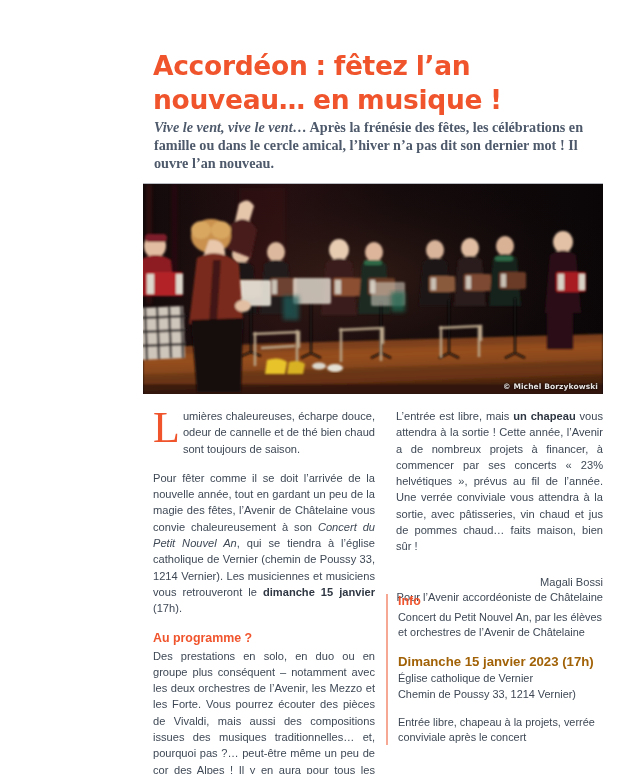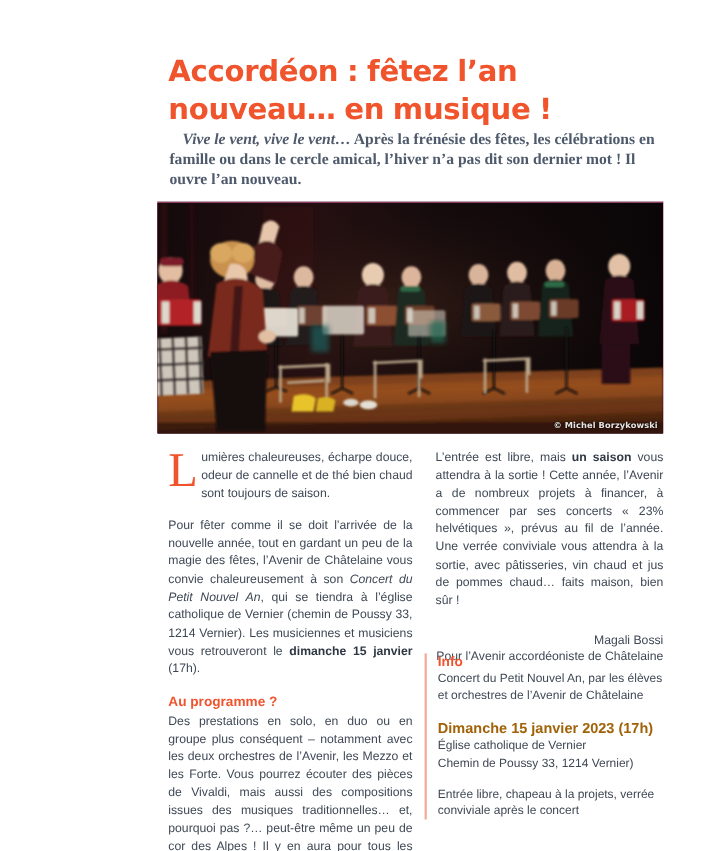--- a/index.html
+++ b/index.html
@@ -40,21 +40,21 @@
     left: 154px;
     top: 119px;
     width: 450px;
     font-family: "Liberation Serif", "DejaVu Serif", serif;
     font-size: 14.2px;
     line-height: 17.8px;
     font-weight: bold;
     color: #4e5a6b;
     text-align: left;
   }
-  .lead .vv { font-style: italic; margin-left: 12px; }
+  .lead .vv { font-style: italic; }
 
   
   .photo {
     position: absolute;
     left: 143px;
     top: 183px;
     width: 460px;
     height: 211px;
     overflow: hidden;
     background: #be185d;
@@ -339,21 +339,21 @@
     <p><span class="dropcap">L</span><span>umières chaleureuses, écharpe douce, odeur de cannelle et de thé bien chaud sont toujours de saison.</span></p>
 
     <p><span>Pour fêter comme il se doit l’arrivée de la nouvelle année, tout en gardant un peu de la magie des fêtes, l’Avenir de Châtelaine vous convie chaleureusement à son </span><span class="i">Concert du Petit Nouvel An</span><span>, qui se tiendra à l’église catholique de Vernier (chemin de Poussy 33, 1214 Vernier). Les musiciennes et musiciens vous retrouveront le </span><span class="b">dimanche 15 janvier</span><span> (17h).</span></p>
 
     <h2 class="subhead">Au programme ?</h2>
 
     <p><span>Des prestations en solo, en duo ou en groupe plus conséquent – notamment avec les deux orchestres de l’Avenir, les Mezzo et les Forte. Vous pourrez écouter des pièces de Vivaldi, mais aussi des compositions issues des musiques traditionnelles… et, pourquoi pas ?… peut-être même un peu de cor des Alpes ! Il y en aura pour tous les goûts. Le concert sera agrémenté de </span></p>
   </div>
 
   <div class="col col-right">
-    <p><span>L’entrée est libre, mais </span><span class="b">un saison</span><span> vous attendra à la sortie ! Cette année, l’Avenir a de nombreux projets à financer, à commencer par ses concerts « 23% helvétiques », prévus au fil de l’année. Une verrée conviviale vous attendra à la sortie, avec pâtisseries, vin chaud et jus de pommes chaud… faits maison, bien sûr !</span></p>
+    <p><span>L’entrée est libre, mais </span><span class="b">un chapeau</span><span> vous attendra à la sortie ! Cette année, l’Avenir a de nombreux projets à financer, à commencer par ses concerts « 23% helvétiques », prévus au fil de l’année. Une verrée conviviale vous attendra à la sortie, avec pâtisseries, vin chaud et jus de pommes chaud… faits maison, bien sûr !</span></p>
 
 
     <div class="signature">
       <div>Magali Bossi</div>
       <div>Pour l’Avenir accordéoniste de Châtelaine</div>
     </div>
   </div>
 
   <aside class="infobox">
     <h3 class="info-title">Info</h3>

